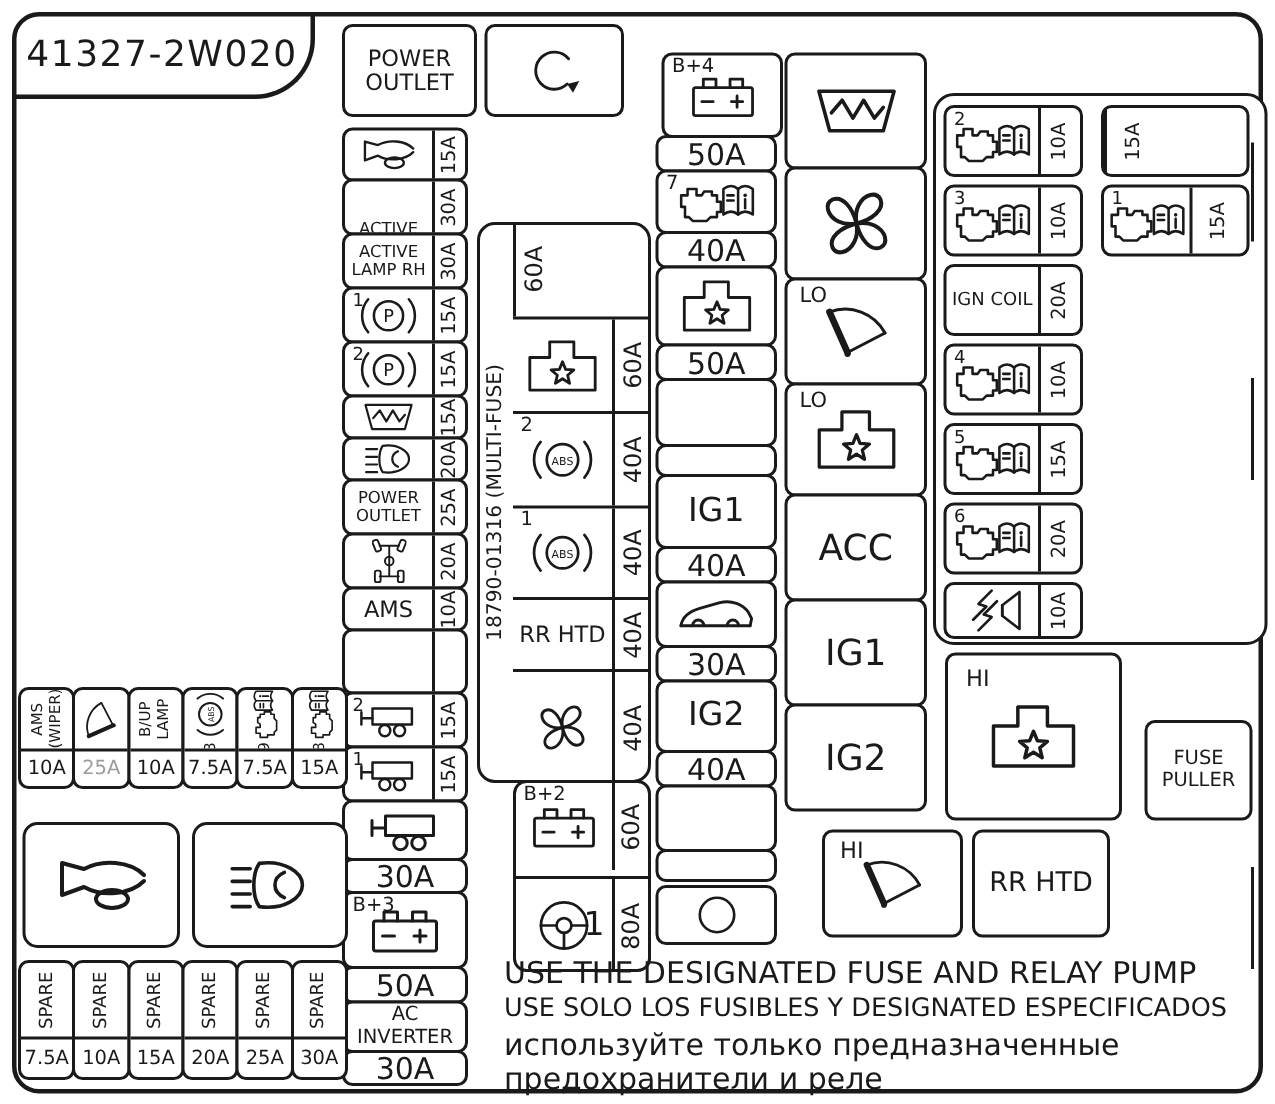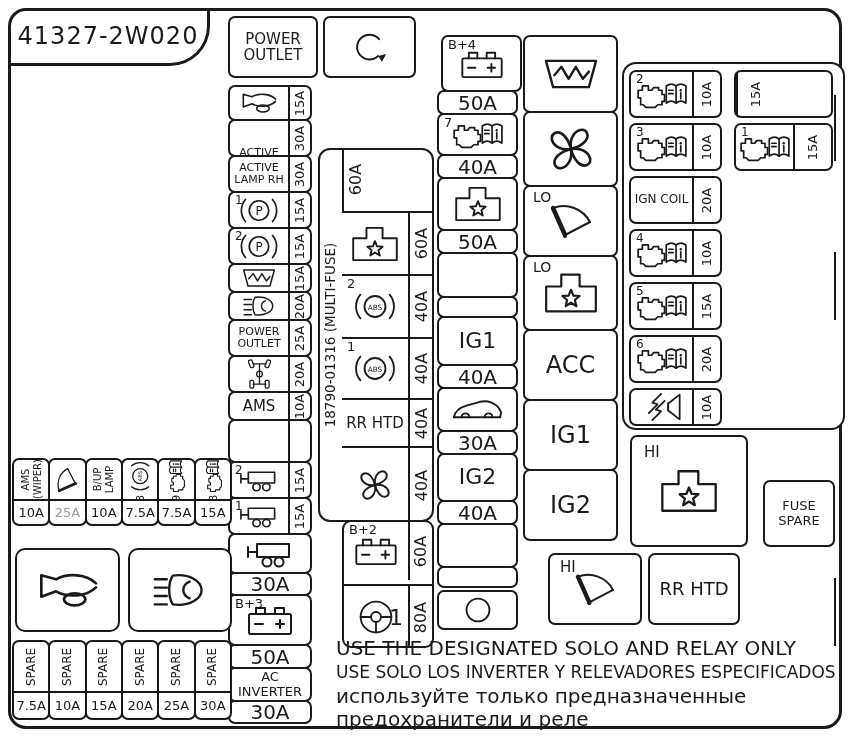--- a/index.html
+++ b/index.html
@@ -774,27 +774,27 @@
           <svg width="60" height="38" viewBox="0 0 50 30" fill="none" stroke="#1a1a1a" stroke-width="2" stroke-linecap="round" stroke-linejoin="round">
             <path d="M19,3 C33,1 43,8 43,15 C43,22 33,29 19,27 C15,21 15,9 19,3 Z"></path>
             <path d="M33,8 C26,11 26,19 33,22"></path>
             <path d="M4,6 h10 M4,13 h10 M4,20 h10 M4,27 h10"></path>
           </svg>
         </span>
       </div>
     </div>
 
   <div class="box" style="left:763px;top:480px;width:72px;height:67px;display:flex;align-items:center;justify-content:center;">
-    <div class="flabel" style="font-size:13px;width:54px;">FUSE SPARE</div>
+    <div class="flabel" style="font-size:13px;width:54px;">FUSE PULLER</div>
   </div>
   <div class="box" style="left:648px;top:553px;width:92px;height:72px;display:flex;align-items:center;justify-content:center;">
     <div class="flabel" style="font-size:18px;">RR HTD</div>
   </div>
 
-  <div class="warn" style="left:336px;top:636px;font-size:20px;">USE THE DESIGNATED SOLO AND RELAY ONLY</div>
-  <div class="warn" style="left:336px;top:662px;font-size:17px;">USE SOLO LOS INVERTER Y RELEVADORES ESPECIFICADOS</div>
+  <div class="warn" style="left:336px;top:636px;font-size:20px;">USE THE DESIGNATED FUSE AND RELAY PUMP</div>
+  <div class="warn" style="left:336px;top:662px;font-size:17px;">USE SOLO LOS FUSIBLES Y DESIGNATED ESPECIFICADOS</div>
   <div class="warn" style="left:336px;top:684px;font-size:20px;">используйте только предназначенные</div>
   <div class="warn" style="left:336px;top:707px;font-size:20px;">предохранители и реле</div>
 
   <div class="notch" style="left:834px;top:95px;height:66px;"></div>
   <div class="notch" style="left:834px;top:252px;height:68px;"></div>
   <div class="notch" style="left:834px;top:578px;height:68px;"></div>
 </div>
 
 </body></html>

